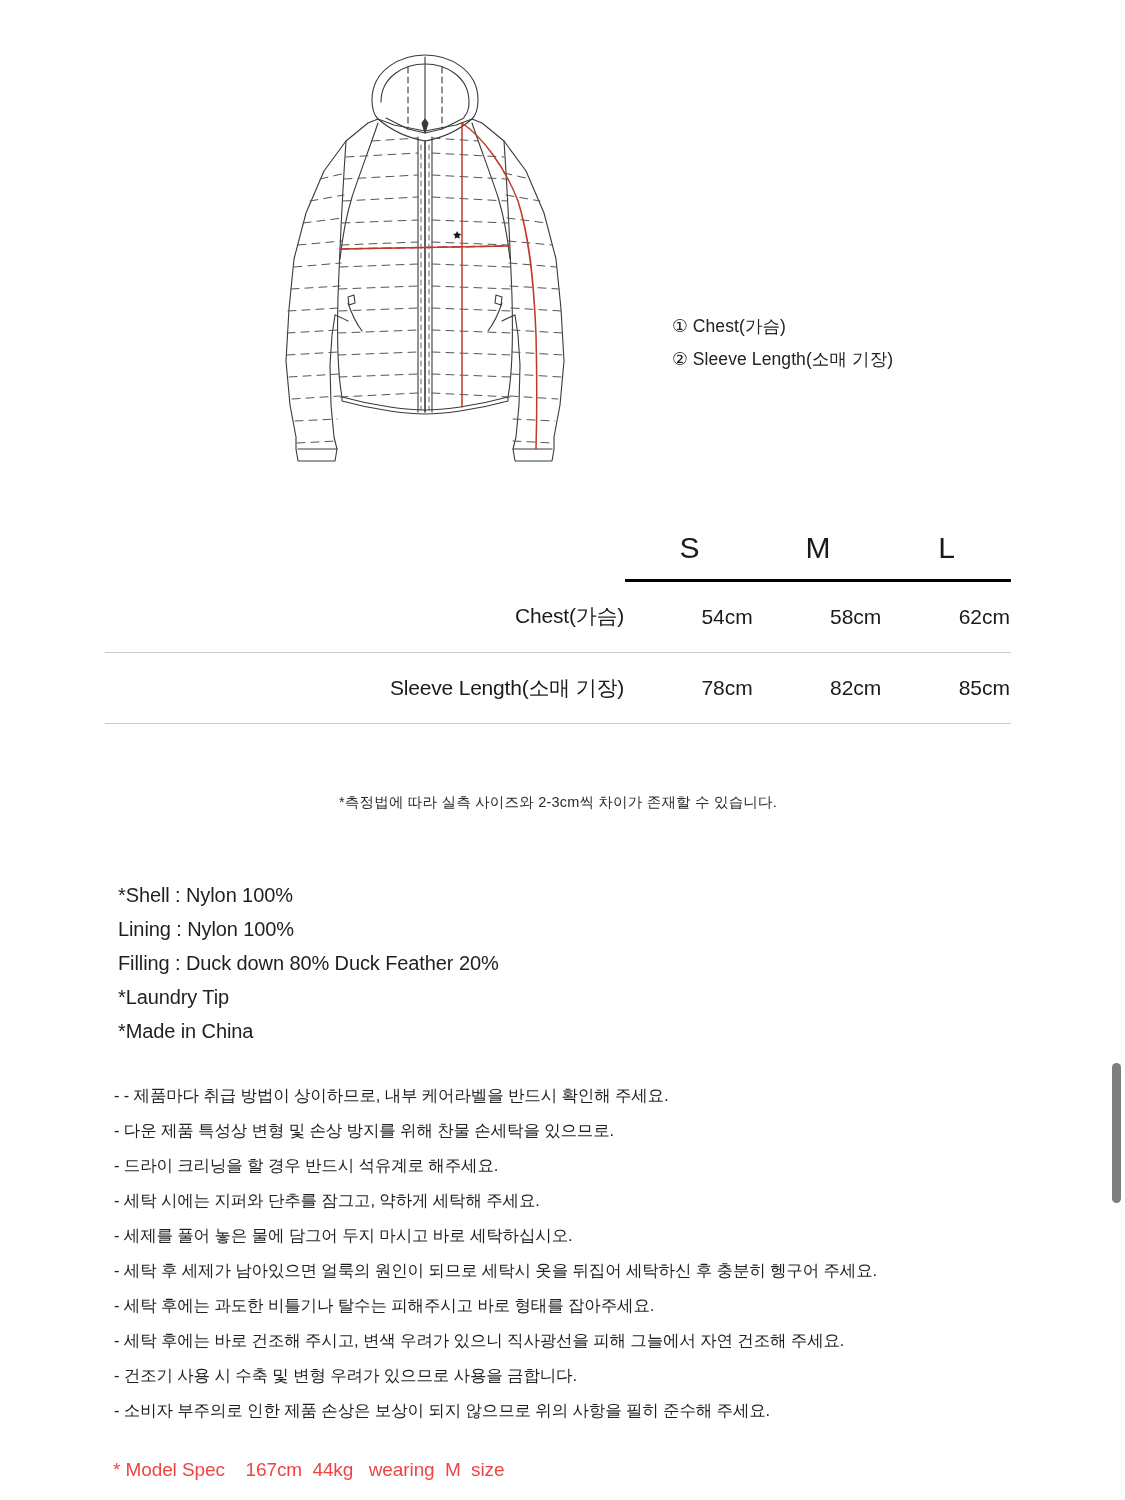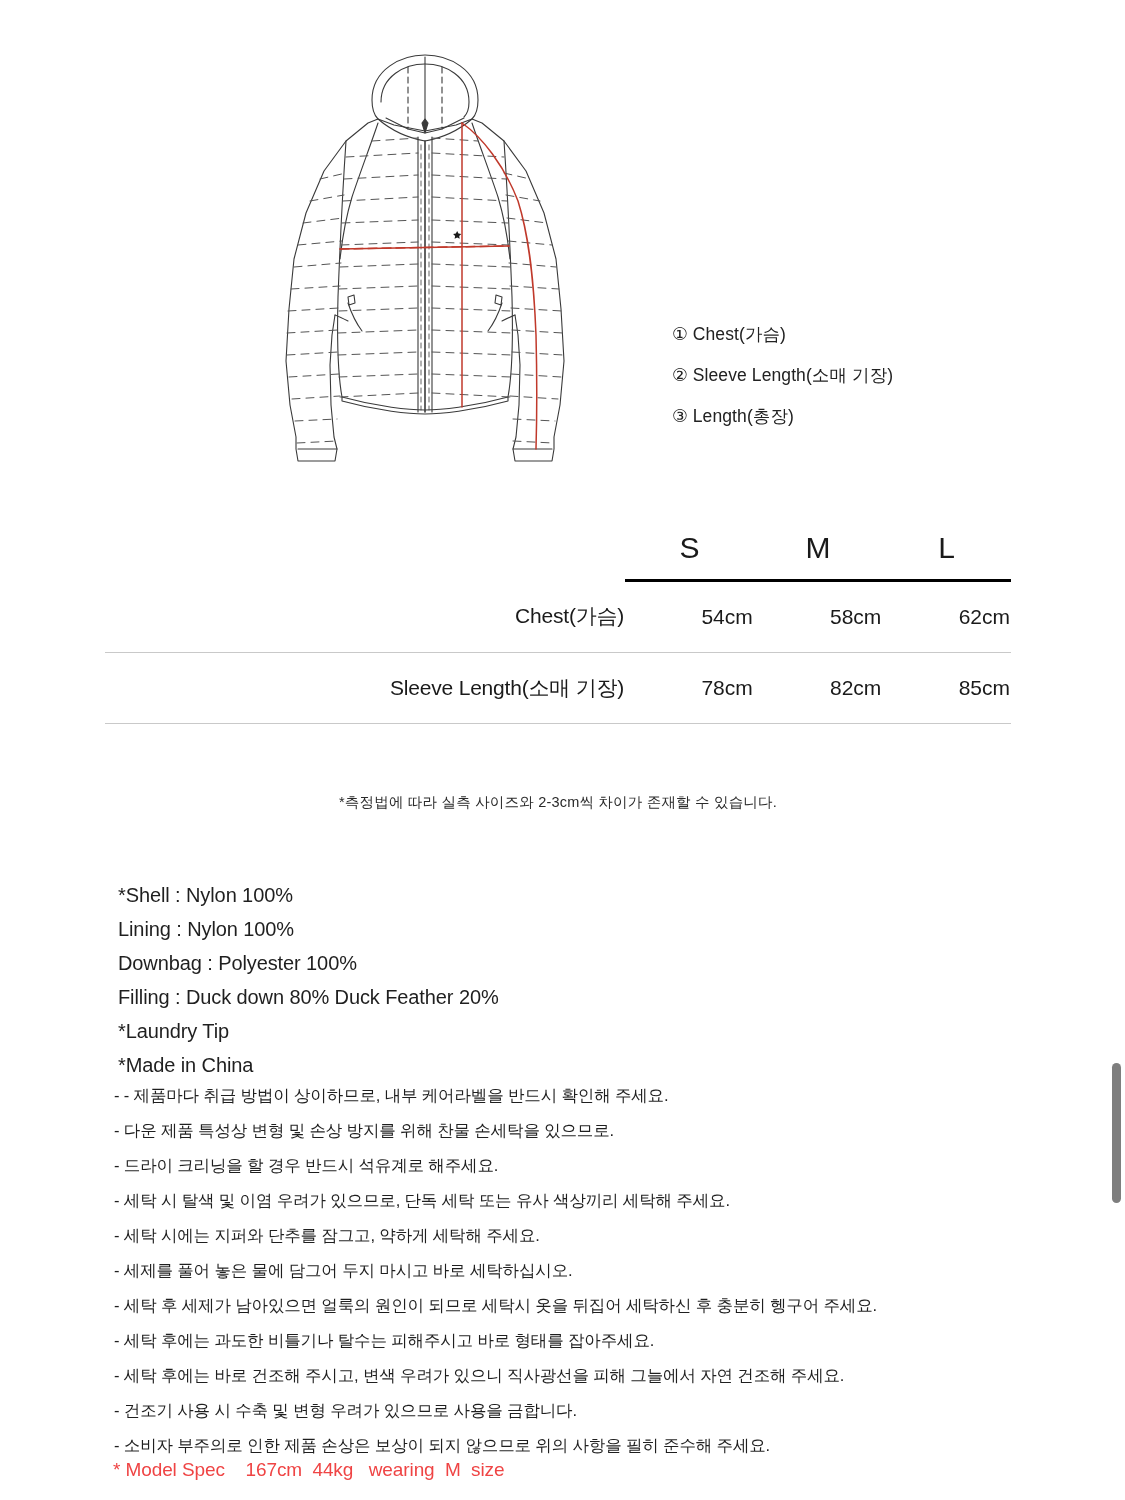--- a/index.html
+++ b/index.html
@@ -32,21 +32,20 @@
     left: 672px;
     top: 310px;
     width: 330px;
   }
   .legend-line {
     font-size: 17.5px;
     line-height: 33px;
     color: #222222;
     letter-spacing: 0.1px;
     white-space: nowrap;
-    margin-top: 8px;
   }
 
   
   #size-table {
     position: absolute;
     left: 105px;
     top: 525px;
     width: 906px;
   }
   table.sizes {
@@ -292,21 +291,20 @@
 
     <g>
       <path d="M196 186 l2.1 4.1 4.5 .7 -3.3 3.2 .8 4.5 -4.1 -2.2 -4.1 2.2 .8 -4.5 -3.3 -3.2 4.5 -.7 Z" fill="#1a1a1a" stroke="none" transform="scale(0.62) translate(122,114)"></path>
     </g>
   </svg>
 </div>
 
 <div id="legend">
   <div class="legend-line">① Chest(가슴)</div>
   <div class="legend-line">② Sleeve Length(소매 기장)</div>
-  <div class="legend-line">③ Length(총장)</div>
 </div>
 
 <div id="size-table">
   <table class="sizes">
     <colgroup>
       <col class="label-col">
       <col class="size-col">
       <col class="size-col">
       <col class="size-col">
     </colgroup>
@@ -333,31 +331,29 @@
       </tr>
     </tbody>
   </table>
 </div>
 
 <div id="table-note">*측정법에 따라 실측 사이즈와 2-3cm씩 차이가 존재할 수 있습니다.</div>
 
 <div id="spec">
   <div class="spec-line">*Shell : Nylon 100%</div>
   <div class="spec-line">Lining : Nylon 100%</div>
-  <div class="spec-line">Downbag : Polyester 100%</div>
   <div class="spec-line">Filling : Duck down 80% Duck Feather 20%</div>
   <div class="spec-line">*Laundry Tip</div>
   <div class="spec-line">*Made in China</div>
 </div>
 
 <div id="laundry">
   <div class="laundry-line">- - 제품마다 취급 방법이 상이하므로, 내부 케어라벨을 반드시 확인해 주세요.</div>
   <div class="laundry-line">- 다운 제품 특성상 변형 및 손상 방지를 위해 찬물 손세탁을 있으므로.</div>
   <div class="laundry-line">- 드라이 크리닝을 할 경우 반드시 석유계로 해주세요.</div>
-  <div class="laundry-line">- 세탁 시 탈색 및 이염 우려가 있으므로, 단독 세탁 또는 유사 색상끼리 세탁해 주세요.</div>
   <div class="laundry-line">- 세탁 시에는 지퍼와 단추를 잠그고, 약하게 세탁해 주세요.</div>
   <div class="laundry-line">- 세제를 풀어 놓은 물에 담그어 두지 마시고 바로 세탁하십시오.</div>
   <div class="laundry-line">- 세탁 후 세제가 남아있으면 얼룩의 원인이 되므로 세탁시 옷을 뒤집어 세탁하신 후 충분히 헹구어 주세요.</div>
   <div class="laundry-line">- 세탁 후에는 과도한 비틀기나 탈수는 피해주시고 바로 형태를 잡아주세요.</div>
   <div class="laundry-line">- 세탁 후에는 바로 건조해 주시고, 변색 우려가 있으니 직사광선을 피해 그늘에서 자연 건조해 주세요.</div>
   <div class="laundry-line">- 건조기 사용 시 수축 및 변형 우려가 있으므로 사용을 금합니다.</div>
   <div class="laundry-line">- 소비자 부주의로 인한 제품 손상은 보상이 되지 않으므로 위의 사항을 필히 준수해 주세요.</div>
 </div>
 
 <div id="model-spec">* Model Spec    167cm  44kg   wearing  M  size</div>

